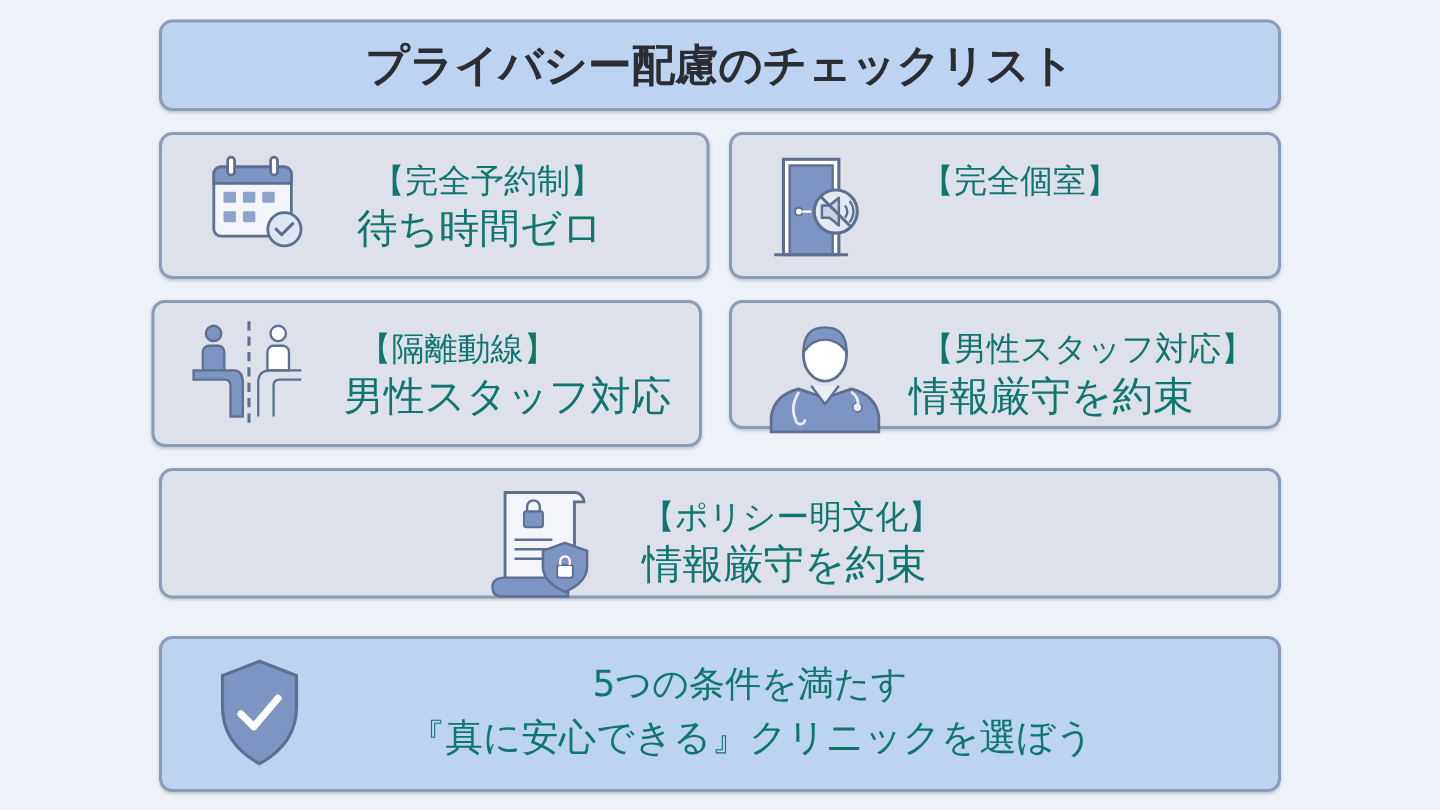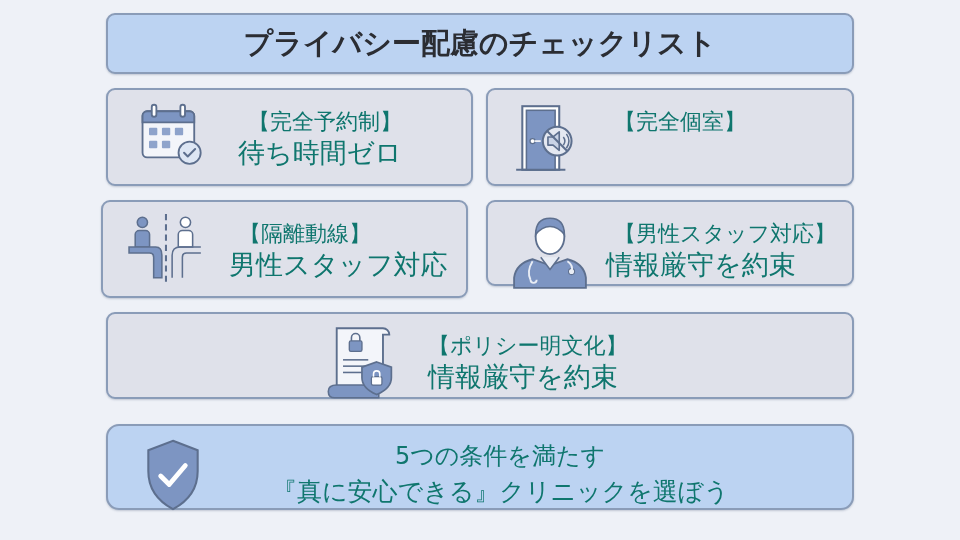--- a/index.html
+++ b/index.html
@@ -120,21 +120,21 @@
     <path d="M52 38 l14 5 v10 q0 10 -14 16 q-14 -6 -14 -16 v-10z" fill="#7d95c2" stroke="#5d6f8e" stroke-width="1.6"></path>
     <rect x="47" y="52" width="10" height="8" rx="1.5" fill="#fff" stroke="#5d6f8e" stroke-width="1.2"></rect>
     <path d="M49 52 v-2.5 a3 3 0 0 1 6 0 v2.5" fill="none" stroke="#fff" stroke-width="1.5"></path>
   </svg>
   <div class="txt" style="left:320px;top:16px;">
     <span class="h">【ポリシー明文化】</span>
     <span class="s">情報厳守を約束</span>
   </div>
 </div>
 
-<div class="box blue card bottom" style="left:106px;top:424px;width:748px;height:86px;border-radius:13px;">
+<div class="box blue card bottom" style="left:106px;top:424px;width:748px;height:104px;">
   <svg class="icon" viewBox="0 0 60 78" style="left:36px;top:12px;width:58px;height:74px;">
     <path d="M30 3 l26 10 v22 q0 26 -26 40 q-26 -14 -26 -40 v-22z" fill="#7d95c2" stroke="#5d6f8e" stroke-width="2.2"></path>
     <path d="M17 40 l9 9 l17 -20" fill="none" stroke="#fff" stroke-width="5" stroke-linecap="round" stroke-linejoin="round"></path>
   </svg>
   <div class="txt" style="top:12px;">
     <span class="h" style="padding-left:40px;">5つの条件を満たす</span>
     <span class="s" style="font-size:25px;padding-left:41px;">『真に安心できる』クリニックを選ぼう</span>
   </div>
 </div>
 

